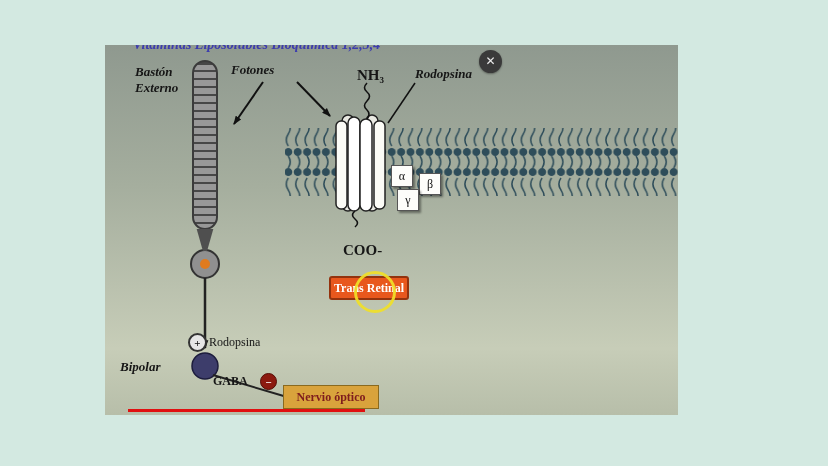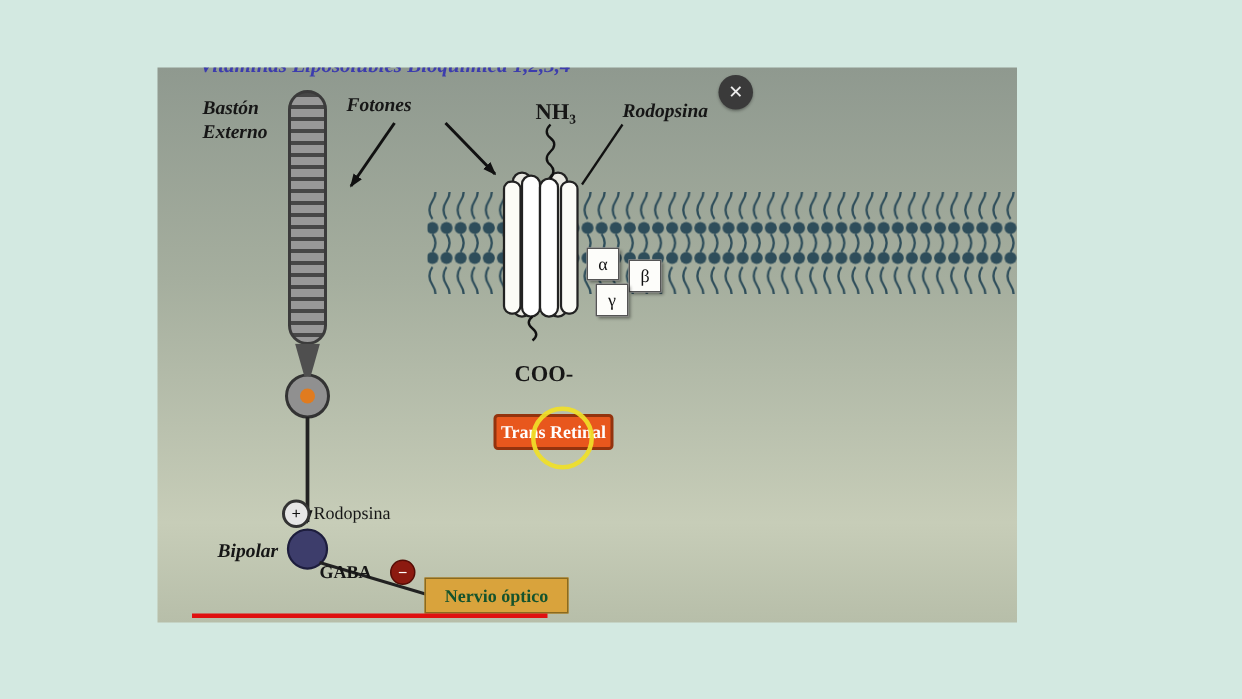--- a/index.html
+++ b/index.html
@@ -50,21 +50,21 @@
     border:3px solid rgba(240,224,40,.92);pointer-events:none;
   }
   .badge{
     position:absolute;box-sizing:content-box;border-radius:50%;
     display:flex;align-items:center;justify-content:center;font-weight:bold;
   }
   .plus-badge{left:83px;top:288px;width:15px;height:15px;background:#e6e6e6;border:2px solid #333;font-size:11px;color:#111;}
   .minus-badge{left:155px;top:328px;width:15px;height:15px;background:#8c1a10;border:1px solid #550d06;font-size:11px;color:#fff;}
   .optic-box{
     position:absolute;left:178px;top:340px;width:96px;height:24px;box-sizing:border-box;
-    background:#d9a33c;border:1px solid #8a6a1f;color:#14532d;font-weight:bold;font-size:12px;
+    background:#d9a33c;border:1px solid #8a6a1f;color:#7f1d1d;font-weight:bold;font-size:12px;
     display:flex;align-items:center;justify-content:center;
   }
   .progress-line{position:absolute;left:23px;top:364px;width:237px;height:3px;background:#e01010;}
   .small{font-size:15px;}
 </style>
 </head>
 <body>
 
 <div class="screen">
   <div class="slide">
@@ -150,21 +150,21 @@
     <div class="retinal-btn">
       <span>Trans Retinal</span>
     </div>
     <div class="highlight-ring"></div>
 
     <div class="badge plus-badge">
       <span>+</span>
     </div>
     <div class="lbl" style="left:104px;top:290px;font-weight:500;">Rodopsina</div>
 
-    <div class="lbl italic" style="left:40px;top:314px;text-align:right;">Bipolar</div>
+    <div class="lbl italic" style="left:15px;top:314px;text-align:right;">Bipolar</div>
 
     <div class="lbl" style="left:108px;top:329px;font-weight:bold;">GABA</div>
 
     <div class="badge minus-badge">
       <span>−</span>
     </div>
 
     <div class="optic-box">
       <span>Nervio óptico</span>
     </div>

